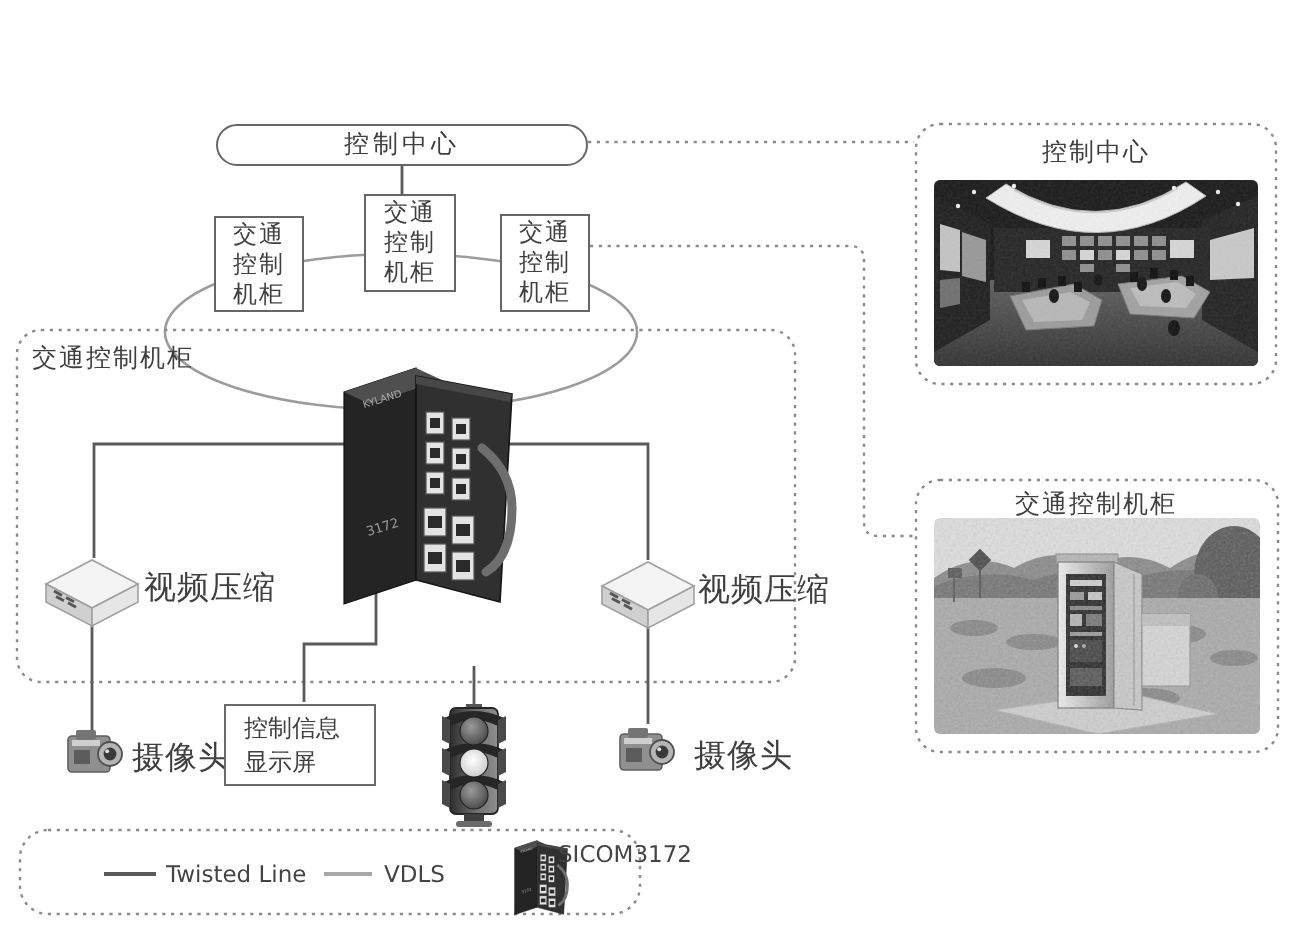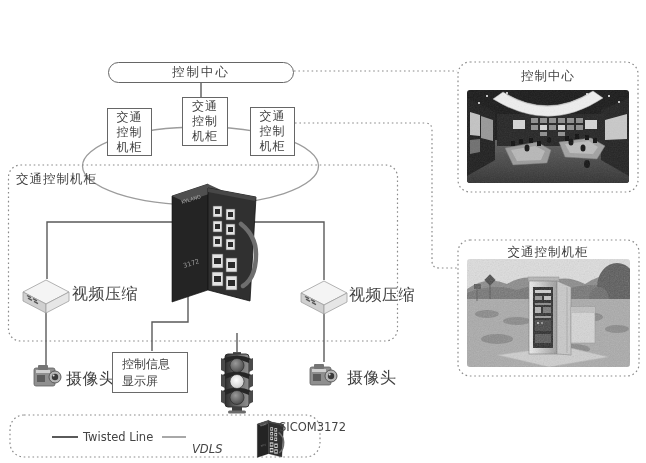--- a/index.html
+++ b/index.html
@@ -323,18 +323,18 @@
 
   <div class="abs small-label" style="left:72px;top:284px;">视频压缩</div>
   <div class="abs small-label" style="left:349px;top:285px;">视频压缩</div>
   <div class="abs small-label" style="left:66px;top:369px;">摄像头</div>
   <div class="abs small-label" style="left:347px;top:368px;">摄像头</div>
 
   <div class="abs plainbox disp-box">控制信息
 显示屏</div>
 
   <div class="abs legend-text" style="left:83px;top:430px;">Twisted Line</div>
-  <div class="abs legend-text" style="left:192px;top:442px;font-style:italic;">VDLS</div>
+  <div class="abs legend-text" style="left:192px;top:430px;">VDLS</div>
   <div class="abs legend-text" style="left:279px;top:420px;">SICOM3172</div>
 
   <div class="abs panel-title" style="left:458px;top:68px;">控制中心</div>
   <div class="abs panel-title" style="left:458px;top:244px;">交通控制机柜</div>
 </div>
 
 </body></html>

